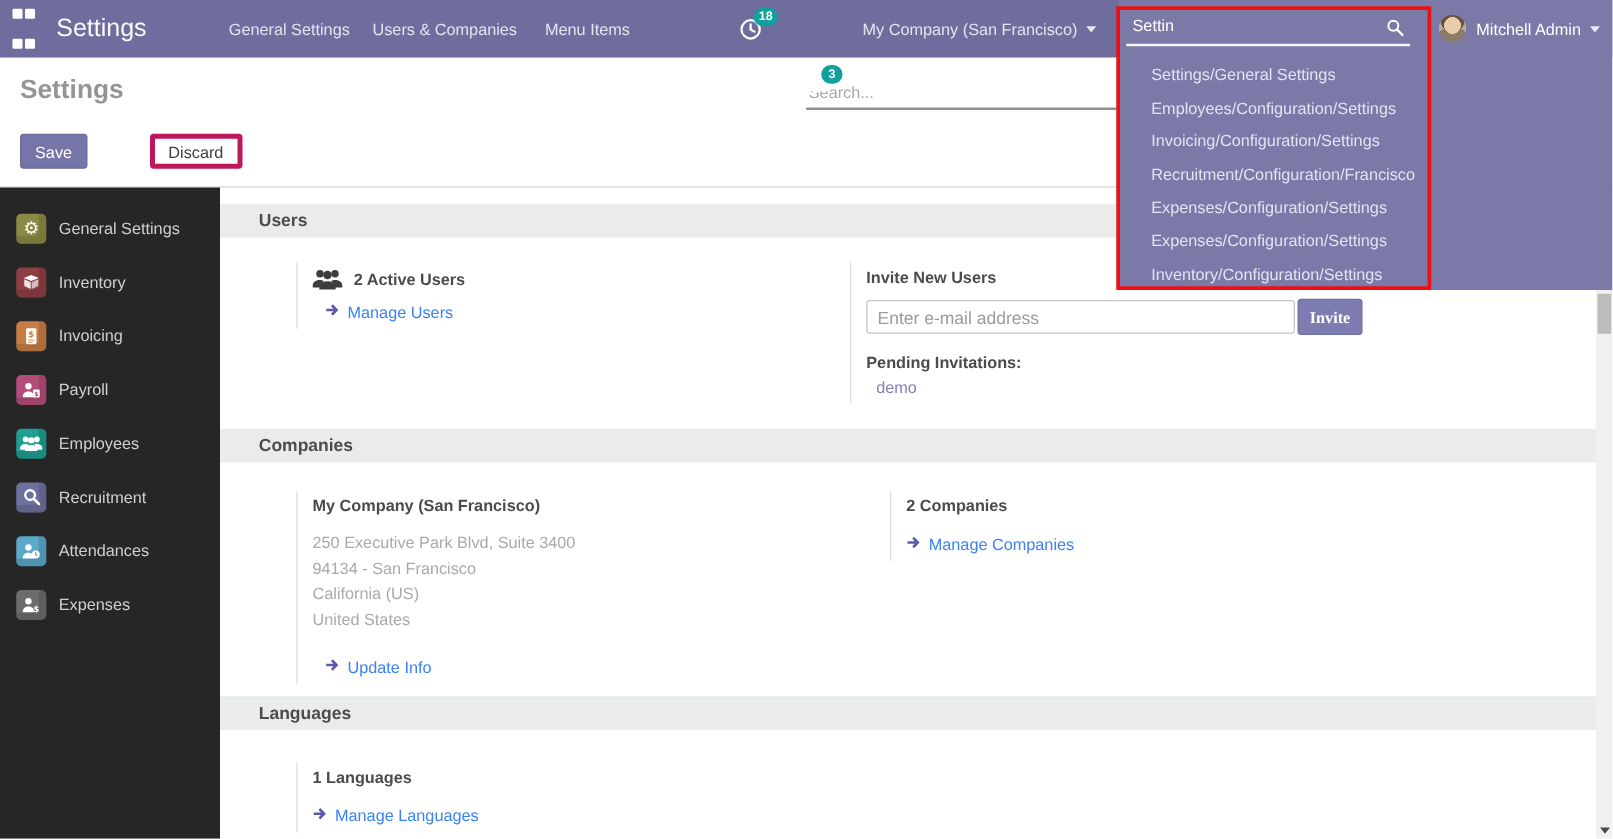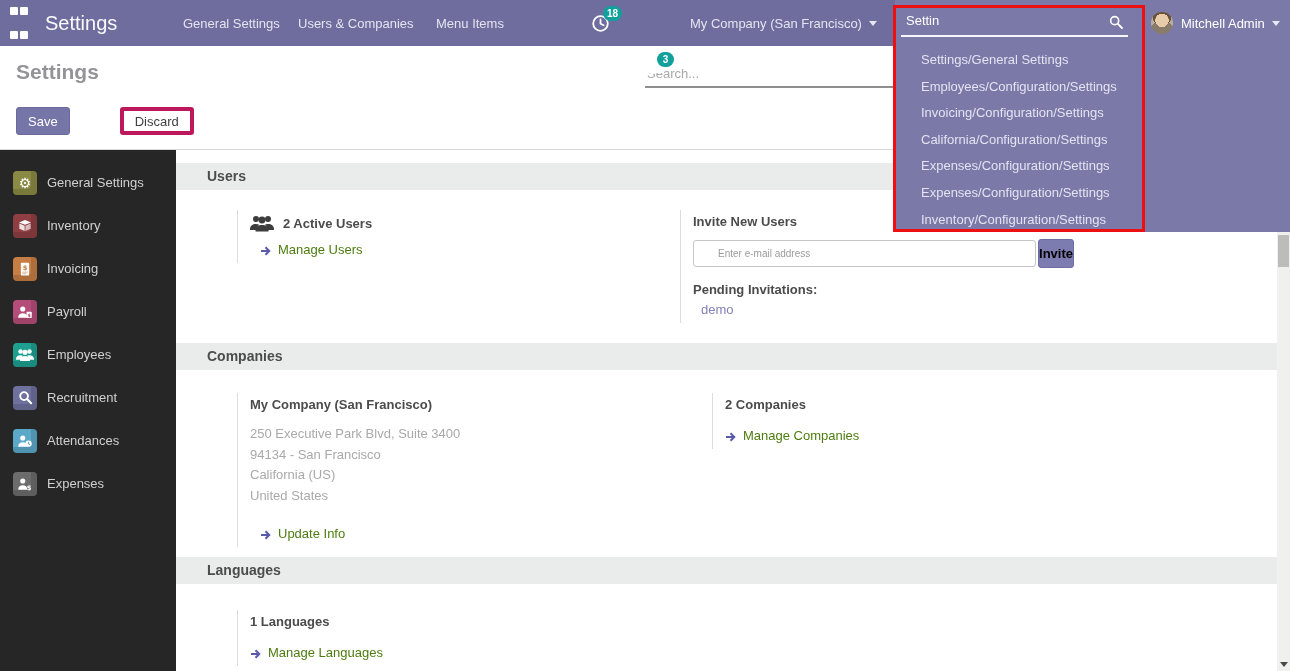--- a/index.html
+++ b/index.html
@@ -31,27 +31,27 @@
   .side-item { height:43px; display:flex; align-items:center; padding-left:13px; cursor:pointer; }
   .app-icon { width:24px; height:24px; border-radius:4px; display:flex; align-items:center; justify-content:center; box-shadow:inset -6px -6px 0 rgba(0,0,0,.12); flex:none; }
   .glyph { font-family:"DejaVu Sans",sans-serif; color:#fff; font-size:14px; line-height:1; }
   .side-label { color:#d0d0d0; font-size:13px; margin-left:10px; white-space:nowrap; }
 
   
   .content { position:absolute; left:176px; top:150px; width:1101px; height:521px; background:#fff; }
   .sec-header { position:absolute; left:0; width:100%; height:27px; background:#e9eceb; color:#4c4c4c; font-size:14px; font-weight:bold; line-height:27px; padding-left:31px; }
   .block { position:absolute; border-left:1px solid #dcdcdc; padding:4px 0 6px 12px; }
   .b-label { font-size:13px; font-weight:bold; color:#4b4b4b; }
-  .link { display:flex; align-items:flex-end; font-size:13px; color:#4d7c0f; cursor:pointer; }
+  .link { display:flex; align-items:flex-start; font-size:13px; color:#3b82f6; cursor:pointer; }
   .link svg { margin-right:6px; flex:none; }
   .addr { margin-top:12px; font-size:13px; color:#a9a9a9; line-height:20.5px; }
   .row { display:flex; align-items:center; }
-  .email-input { width:343px; height:27px; border:1px solid #c6c6c6; border-radius:3px; font-size:10px; padding:0 24px; color:#555; font-family:"Liberation Sans",sans-serif; }
+  .email-input { width:343px; height:27px; border:1px solid #c6c6c6; border-radius:3px; font-size:14px; padding:0 8px; color:#555; font-family:"Liberation Sans",sans-serif; }
   .email-input::placeholder { color:#9b9b9b; }
-  .invite-btn { width:36px; height:29px; margin-left:2px; background:#7d7cb0; border:1px solid #6f6ea2; border-radius:3px; color:#000000; font-size:13px; font-weight:bold; cursor:pointer; font-family:Liberation Sans, sans-serif; }
+  .invite-btn { width:52px; height:29px; margin-left:2px; background:#7d7cb0; border:1px solid #6f6ea2; border-radius:3px; color:#ffffff; font-size:13px; font-weight:bold; cursor:pointer; font-family:Liberation Serif, serif; }
   .demo-link { font-size:13px; color:#8281ba; margin-top:5px; padding-left:8px; cursor:pointer; }
 
   
   .scrollbar { position:absolute; right:0; top:232px; width:13px; height:439px; background:#f0f0ee; z-index:3; }
   .scroll-thumb { position:absolute; top:3px; left:1px; width:11px; height:32px; background:#bcbcba; }
   .scroll-down { position:absolute; bottom:4px; left:3px; width:0; height:0; border-left:4px solid transparent; border-right:4px solid transparent; border-top:5px solid #4a4a4a; }
 
   
   .dropdown-panel { position:absolute; left:895px; top:0; width:395px; height:232px; background:#7a79a8; z-index:50; }
   .dd-search { position:absolute; left:6px; top:8px; width:227px; height:29px; border-bottom:2px solid rgba(255,255,255,.95); cursor:text; }
@@ -290,21 +290,21 @@
       <span class="dd-query">Settin</span>
       <svg class="dd-mag" width="16" height="16" viewBox="0 0 24 24">
           <circle cx="10" cy="10" r="6" stroke="#fff" stroke-width="2.4" fill="none"></circle>
           <path d="M14.5 14.5L21 21" stroke="#fff" stroke-width="2.8" stroke-linecap="round"></path>
         </svg>
     </div>
     <ul class="dd-list">
       <li class="dd-item">Settings/General Settings</li>
       <li class="dd-item">Employees/Configuration/Settings</li>
       <li class="dd-item">Invoicing/Configuration/Settings</li>
-      <li class="dd-item">California/Configuration/Settings</li>
+      <li class="dd-item">Recruitment/Configuration/Francisco</li>
       <li class="dd-item">Expenses/Configuration/Settings</li>
       <li class="dd-item">Expenses/Configuration/Settings</li>
       <li class="dd-item">Inventory/Configuration/Settings</li>
     </ul>
   </div>
 
   <div class="user-menu">
     <span class="avatar"></span>
     <span class="user-name">Mitchell Admin</span>
     <i class="caret"></i>

